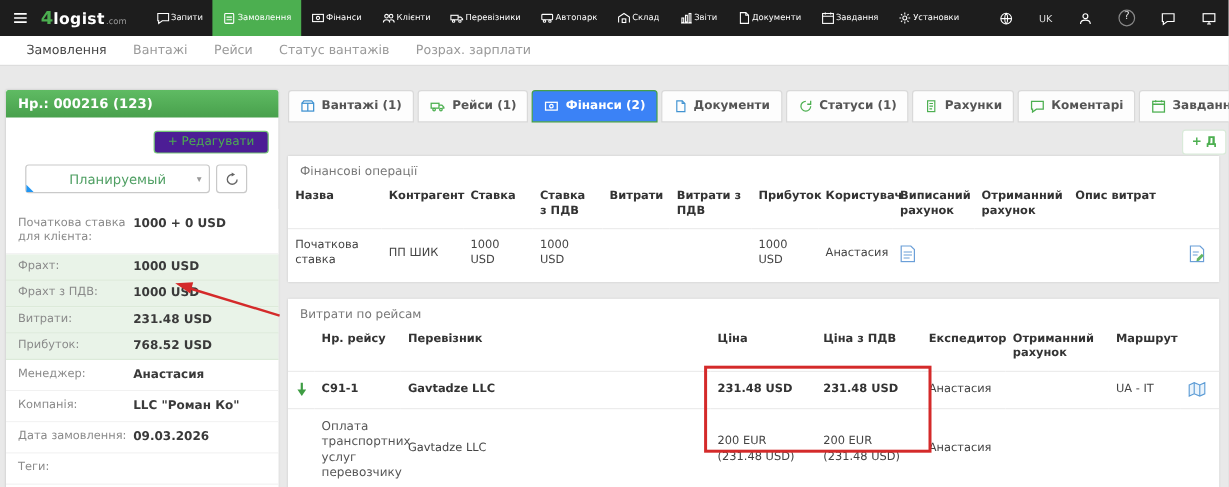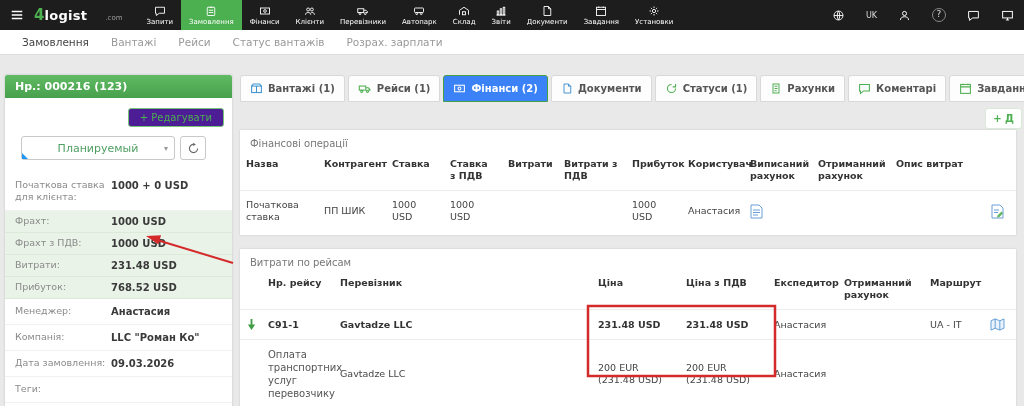--- a/index.html
+++ b/index.html
@@ -4,23 +4,23 @@
 <style>
   html,body{margin:0;padding:0;background:#d8d8d8;font-family:"DejaVu Sans",sans-serif;}
   .page{position:relative;width:1024px;height:406px;overflow:hidden;background:#e9e9e9;}
 
   
   .topbar{position:absolute;top:0;left:0;right:0;height:30px;background:#1d1d1d;display:flex;align-items:center;padding:0 10px;box-sizing:border-box;gap:10px;}
   .tb-menu{color:#fff;display:flex;align-items:center;cursor:pointer;}
   .logo{display:flex;align-items:baseline;margin-right:6px;cursor:pointer;white-space:nowrap;}
   .logo .l4{color:#4caf50;font-weight:bold;font-size:15px;}
   .logo .lname{color:#fff;font-weight:bold;font-size:13px;letter-spacing:.3px;}
-  .logo .ltld{color:#9a9a9a;font-size:7px;margin-left:18px;}
+  .logo .ltld{color:#9a9a9a;font-size:7px;margin-left:1px;}
   .tnav{display:flex;height:30px;}
-  .tn{display:flex;flex-direction:column;align-items:center;justify-content:center;gap:1px;padding:0 8px;color:#fff;font-size:7px;text-decoration:none;cursor:pointer;white-space:nowrap;}
+  .tn{display:flex;align-items:center;justify-content:center;gap:1px;padding:0 8px;color:#fff;font-size:7px;text-decoration:none;cursor:pointer;white-space:nowrap;}
   .tn.active{background:#4caf50;}
   .ti{display:flex;align-items:center;justify-content:center;color:#fff;}
   .ti svg{display:block;}
   .tb-right{margin-left:auto;display:flex;align-items:center;gap:21px;color:#fff;}
   .lang{font-size:8px;color:#ddd;}
   .qm{font-size:9px;color:#ddd;border:1px solid #888;border-radius:50%;width:12px;height:12px;line-height:11px;text-align:center;}
 
   
   .subnav{position:absolute;top:30px;left:0;right:0;height:25px;background:#fff;border-bottom:1px solid #ddd;display:flex;align-items:center;gap:22px;padding:0 22px;box-sizing:border-box;}
   .sn{font-size:10.5px;color:#999;text-decoration:none;cursor:pointer;white-space:nowrap;}

